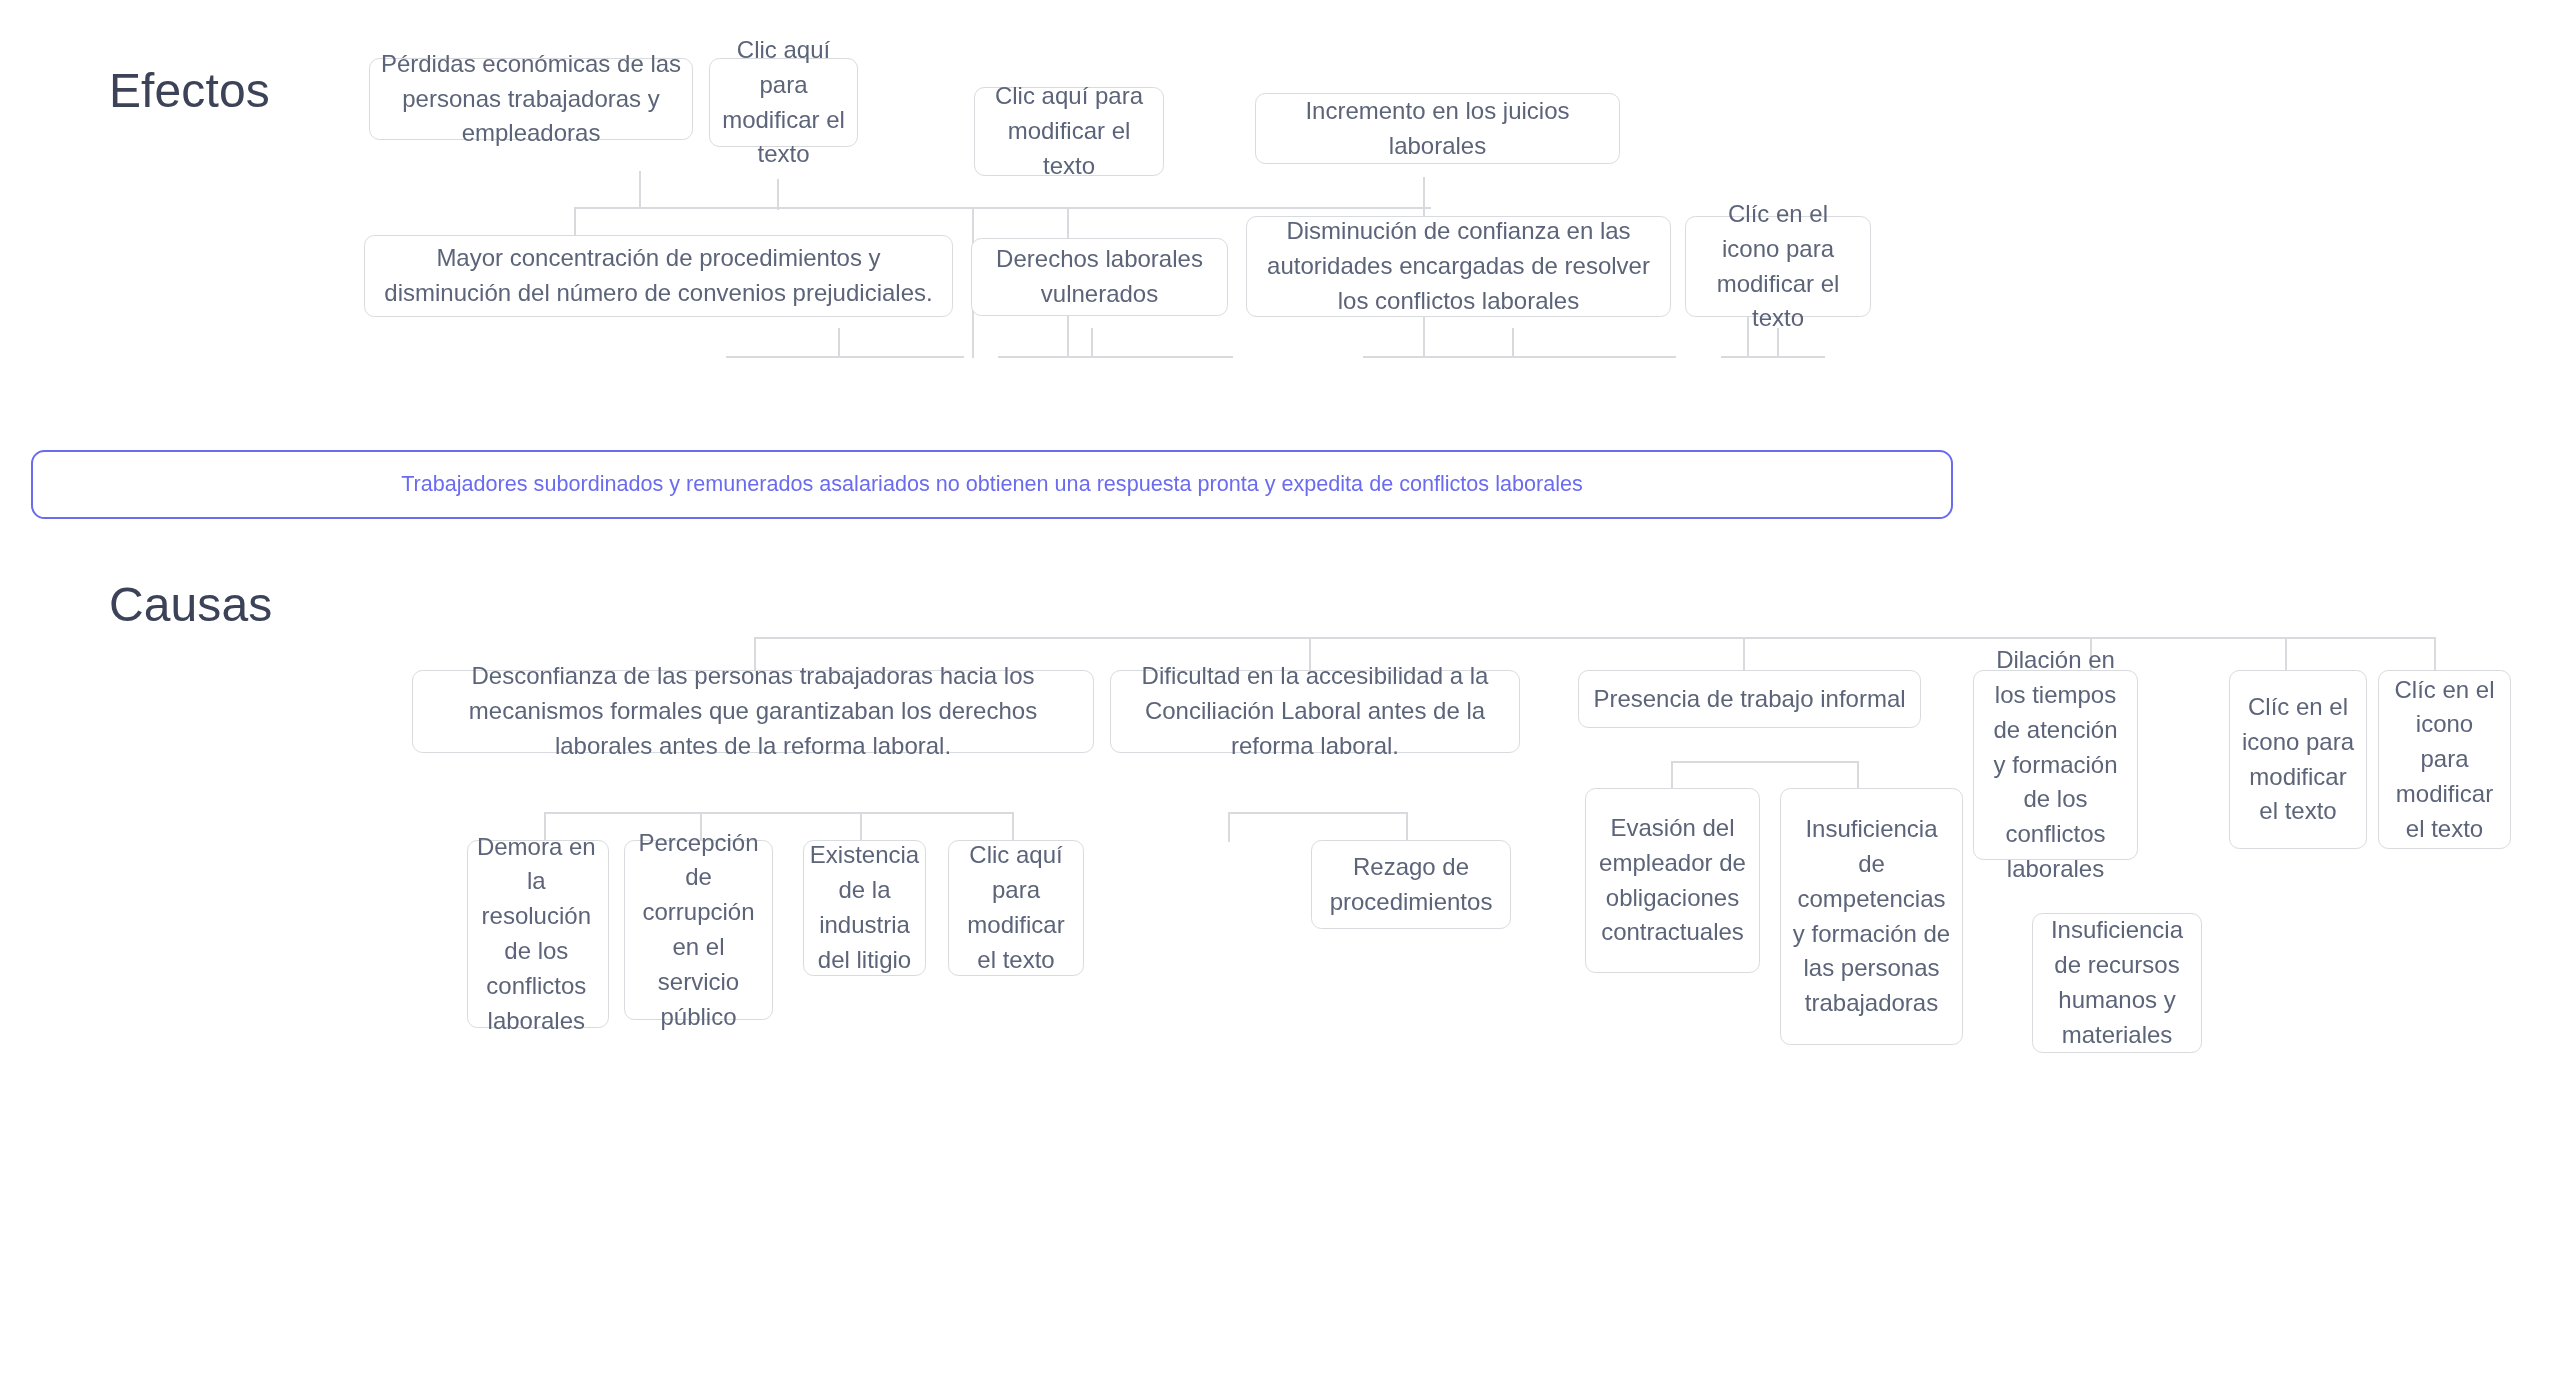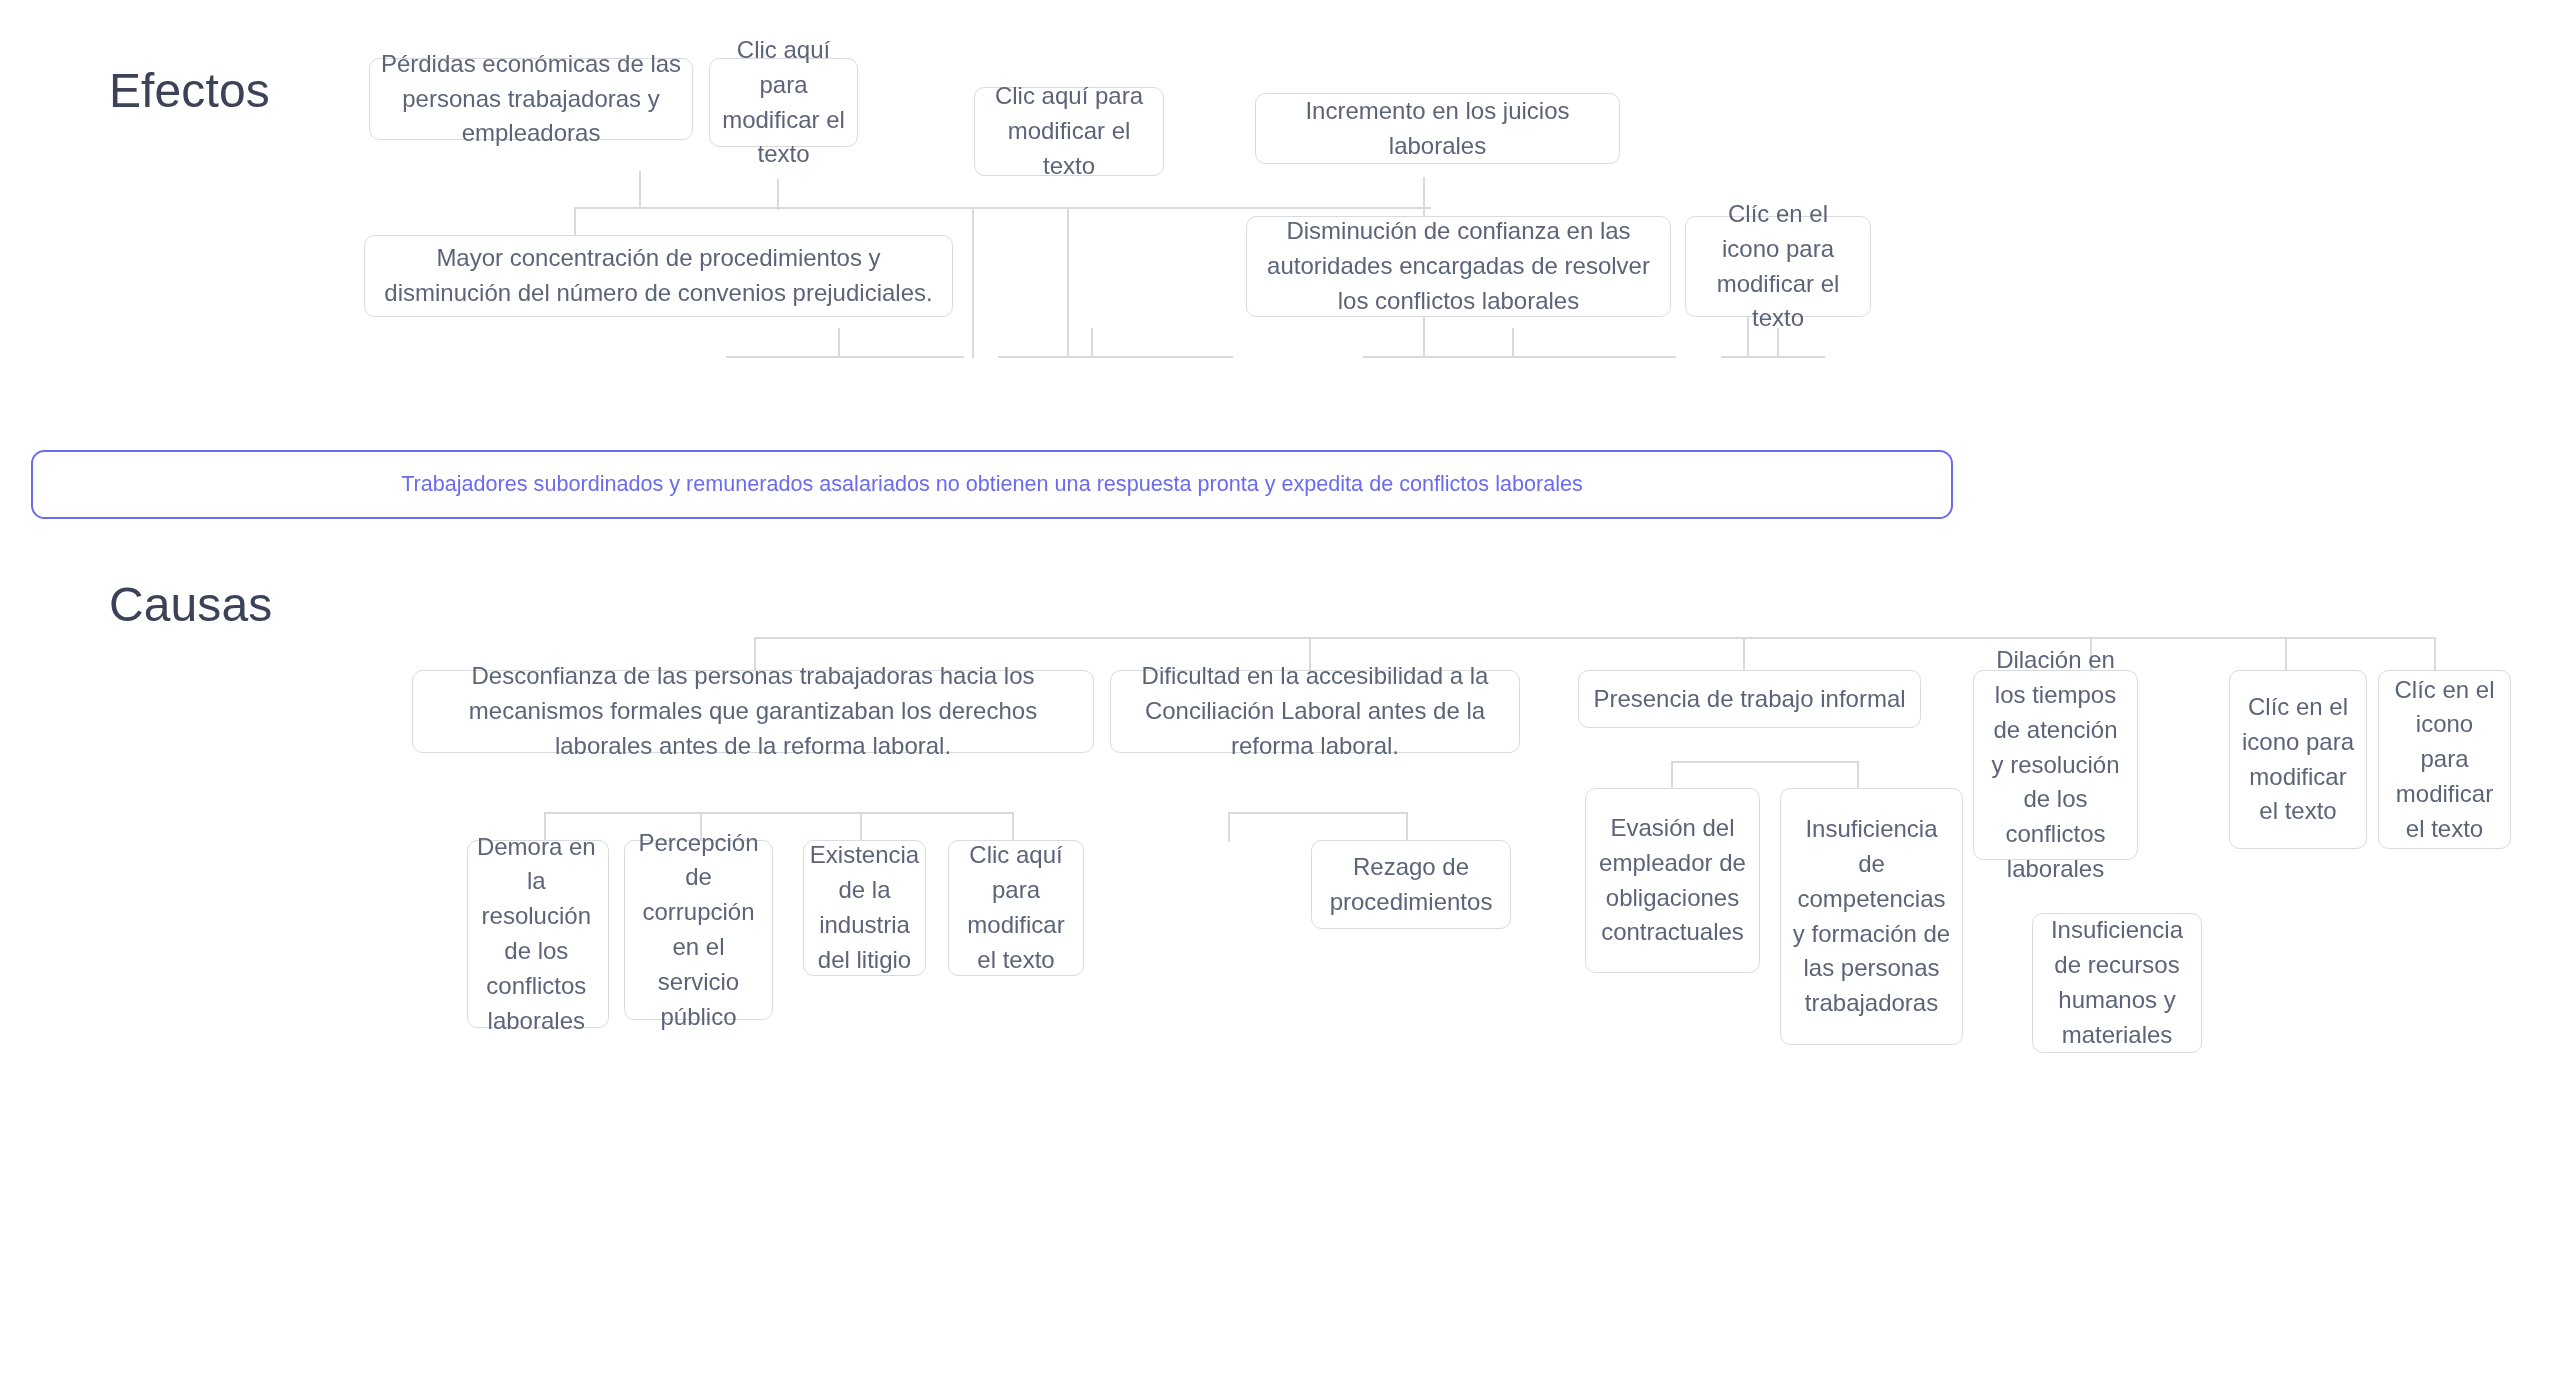--- a/index.html
+++ b/index.html
@@ -106,20 +106,23 @@
   </div>
 
   <div class="node" style="left:1255px; top:93px; width:365px; height:71px;">
     <span>Incremento en los juicios laborales</span>
   </div>
 
   <div class="node" style="left:364px; top:235px; width:589px; height:82px;">
     <span>Mayor concentración de procedimientos y disminución del número de convenios prejudiciales.</span>
   </div>
 
+  <div class="node" style="left:971px; top:238px; width:257px; height:78px;">
+    <span>Derechos laborales vulnerados</span>
+  </div>
 
   <div class="node" style="left:1246px; top:216px; width:425px; height:101px;">
     <span>Disminución de confianza en las autoridades encargadas de resolver los conflictos laborales</span>
   </div>
 
   <div class="node" style="left:1685px; top:216px; width:186px; height:101px;">
     <span>Clíc en el icono para modificar el texto</span>
   </div>
 
   <div class="node-core" style="left:31px; top:450px; width:1922px; height:69px;">
@@ -154,21 +157,21 @@
 
   <div class="node" style="left:1110px; top:670px; width:410px; height:83px;">
     <span>Dificultad en la accesibilidad a la Conciliación Laboral antes de la reforma laboral.</span>
   </div>
 
   <div class="node" style="left:1578px; top:670px; width:343px; height:58px;">
     <span>Presencia de trabajo informal</span>
   </div>
 
   <div class="node" style="left:1973px; top:670px; width:165px; height:190px;">
-    <span>Dilación en los tiempos de atención y resolución de los conflictos laborales</span>
+    <span>Dilación en los tiempos de atención y formación de los conflictos laborales</span>
   </div>
 
   <div class="node" style="left:2229px; top:670px; width:138px; height:179px;">
     <span>Clíc en el icono para modificar el texto</span>
   </div>
 
   <div class="node" style="left:2378px; top:670px; width:133px; height:179px;">
     <span>Clíc en el icono para modificar el texto</span>
   </div>
 

